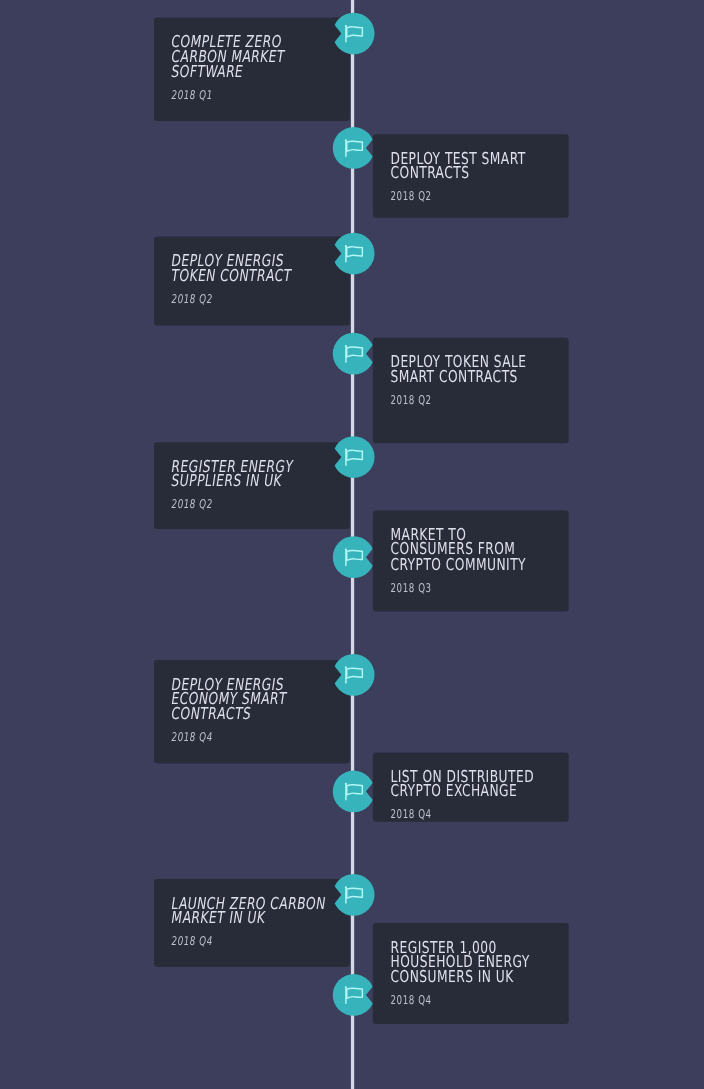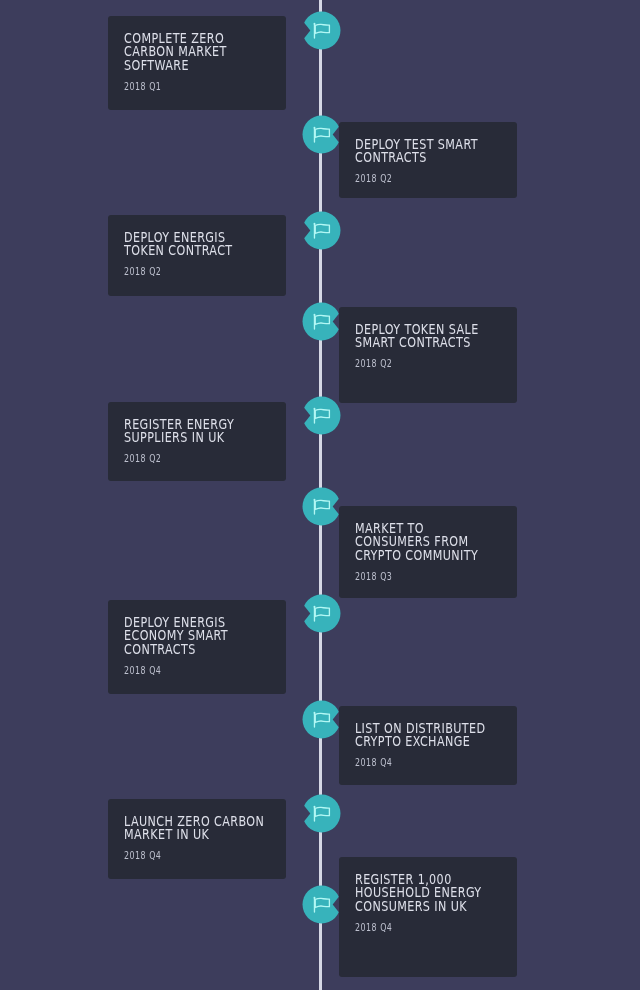--- a/index.html
+++ b/index.html
@@ -4,21 +4,21 @@
 <title>Roadmap Timeline</title>
 <style>
   html,body{margin:0;padding:0;}
   body{width:640px;height:990px;overflow:hidden;background:#3d3d5c;
        font-family:"DejaVu Sans",sans-serif;}
   .timeline{position:relative;width:640px;height:990px;}
   .spine{position:absolute;left:319px;top:0;width:3px;height:990px;background:#d6d8e5;}
 
   .card{position:absolute;background:#282b38;border-radius:3px;box-sizing:border-box;
         padding:15.6px 17px 0 16px;}
-  .card.left{left:108px;width:178px;}
+  .card.left{left:140px;width:178px;font-style:italic;}
   .card.right{left:339px;width:178px;}
   .title{color:#dee0ea;font-size:14.9px;line-height:13.5px;letter-spacing:.5px;
          white-space:nowrap;font-weight:400;font-stretch:condensed;
          transform:scaleX(.832);transform-origin:left top;width:215px;}
   .date{color:#bdc0ce;font-size:11px;letter-spacing:.62px;font-stretch:condensed;
         white-space:nowrap;transform:scaleX(.8);transform-origin:left top;width:215px;
         margin-top:7.8px;}
 
   .node{position:absolute;width:39px;height:39px;left:301.8px;}
   .node svg{display:block;width:39px;height:39px;overflow:visible;}
@@ -159,21 +159,21 @@
               <g stroke="#b2f7f4" fill="none" stroke-width="1.3" stroke-linecap="round" stroke-linejoin="round">
                 <path d="M12.15 12.8 L12.15 26.3"></path>
                 <path d="M12.9 13.95 C14.6 13.35 16.6 12.95 18.6 13.1 C21.0 13.3 24.2 13.95 26.7 13.7 L26.7 21.1 C24.2 21.35 21.0 20.7 18.6 20.5 C17.2 20.38 15.6 20.8 12.9 21.9 Z"></path>
               </g>
               <circle cx="12.15" cy="12.3" r="0.95" fill="#b2f7f4"></circle>
             </g>
           </svg>
         </div>
       </div>
       <div>
-        <div class="card right" style="top:506px;height:92px">
+        <div class="card right" style="top:464px;height:92px">
           <div class="title">
             <div class="tline">MARKET TO</div>
             <div class="tline">CONSUMERS FROM</div>
             <div class="tline">CRYPTO COMMUNITY</div>
           </div>
           <div class="date">2018 Q3</div>
         </div>
         <div class="node" style="top:486.5px">
           <svg viewBox="0 0 38 38">
             <defs>
@@ -215,21 +215,21 @@
               <g stroke="#b2f7f4" fill="none" stroke-width="1.3" stroke-linecap="round" stroke-linejoin="round">
                 <path d="M12.15 12.8 L12.15 26.3"></path>
                 <path d="M12.9 13.95 C14.6 13.35 16.6 12.95 18.6 13.1 C21.0 13.3 24.2 13.95 26.7 13.7 L26.7 21.1 C24.2 21.35 21.0 20.7 18.6 20.5 C17.2 20.38 15.6 20.8 12.9 21.9 Z"></path>
               </g>
               <circle cx="12.15" cy="12.3" r="0.95" fill="#b2f7f4"></circle>
             </g>
           </svg>
         </div>
       </div>
       <div>
-        <div class="card right" style="top:706px;height:79px">
+        <div class="card right" style="top:684px;height:63px">
           <div class="title">
             <div class="tline">LIST ON DISTRIBUTED</div>
             <div class="tline">CRYPTO EXCHANGE</div>
           </div>
           <div class="date">2018 Q4</div>
         </div>
         <div class="node" style="top:699.5px">
           <svg viewBox="0 0 38 38">
             <defs>
               <mask id="nm7">
@@ -269,21 +269,21 @@
               <g stroke="#b2f7f4" fill="none" stroke-width="1.3" stroke-linecap="round" stroke-linejoin="round">
                 <path d="M12.15 12.8 L12.15 26.3"></path>
                 <path d="M12.9 13.95 C14.6 13.35 16.6 12.95 18.6 13.1 C21.0 13.3 24.2 13.95 26.7 13.7 L26.7 21.1 C24.2 21.35 21.0 20.7 18.6 20.5 C17.2 20.38 15.6 20.8 12.9 21.9 Z"></path>
               </g>
               <circle cx="12.15" cy="12.3" r="0.95" fill="#b2f7f4"></circle>
             </g>
           </svg>
         </div>
       </div>
       <div>
-        <div class="card right" style="top:857px;height:120px">
+        <div class="card right" style="top:839px;height:92px">
           <div class="title">
             <div class="tline">REGISTER 1,000</div>
             <div class="tline">HOUSEHOLD ENERGY</div>
             <div class="tline">CONSUMERS IN UK</div>
           </div>
           <div class="date">2018 Q4</div>
         </div>
         <div class="node" style="top:884.5px">
           <svg viewBox="0 0 38 38">
             <defs>

